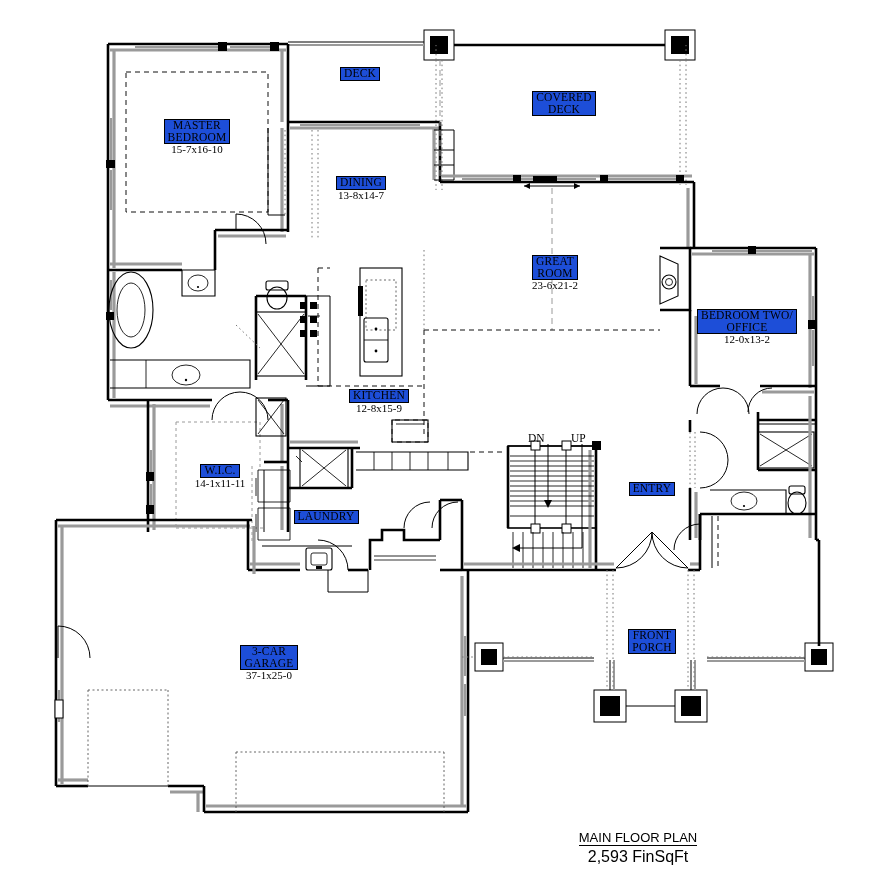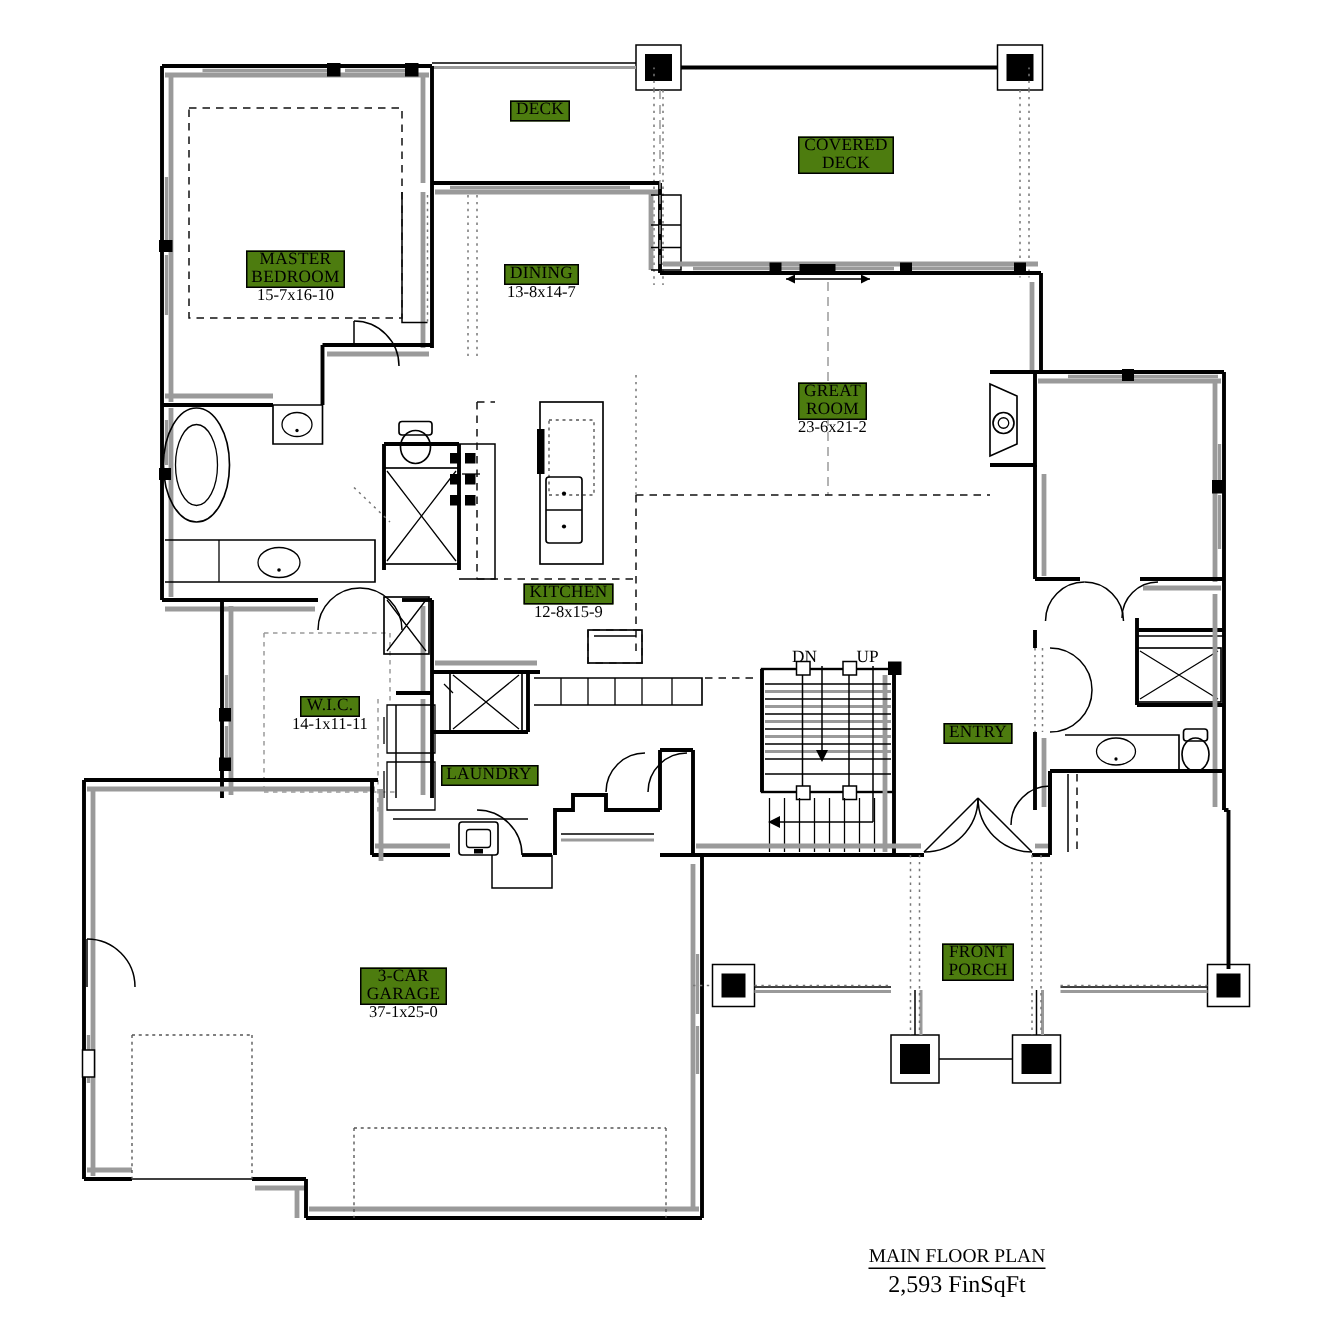--- a/index.html
+++ b/index.html
@@ -5,30 +5,30 @@
 <style>
   html,body{margin:0;padding:0;background:#ffffff;}
   body{width:880px;height:879px;overflow:hidden;
        font-family:"Liberation Serif", serif;}
   #plan-root{position:relative;width:880px;height:879px;background:#fff;}
   svg#floorplan{position:absolute;left:0;top:0;width:880px;height:879px;}
 
   
   .room-label{position:absolute;text-align:center;line-height:1.02;
               color:#000;font-family:"Liberation Serif", serif;}
-  .room-label .nm{display:inline-block;border:1px solid #000;background:#4d7c0f;
+  .room-label .nm{display:inline-block;border:1px solid #000;background:#1d4ed8;
                   padding:0px 3px;font-size:11.5px;letter-spacing:.2px;
                   white-space:nowrap;}
   .room-label .nm.two{white-space:normal;}
   .room-label .dim{display:block;font-size:11px;margin-top:0px;
                    white-space:nowrap;}
   .stair-tag{position:absolute;font-size:11.5px;color:#000;
              font-family:"Liberation Serif", serif;}
   #plan-title{position:absolute;text-align:center;color:#000;
-              font-family:Liberation Serif, serif;}
+              font-family:Liberation Sans, sans-serif;}
   #plan-title .t1{font-size:13px;border-bottom:1.2px solid #000;
                   display:inline-block;padding-bottom:0px;}
   #plan-title .t2{font-size:16px;display:block;margin-top:2px;}
 </style>
 </head>
 <body>
 
 <div id="plan-root">
 
 <svg id="floorplan" viewBox="0 0 880 879">
@@ -507,21 +507,21 @@
   <path class="dotted" d="M 503 657 L 594 657"></path>
   <path class="dotted" d="M 707 657 L 805 657"></path>
   <path class="wall" d="M 819 540 L 819 646"></path>
 
   <path class="wall" d="M 816 540 L 819 540"></path>
 
   <path class="dotted" d="M 436 60 L 436 45"></path>
   <path class="dotted" d="M 686 60 L 686 45"></path>
 </svg>
 
-<div class="room-label" style="left:160px;top:119px;width:74px;margin-top:48px;">
+<div class="room-label" style="left:160px;top:119px;width:74px;">
   <span class="nm two">MASTER<br>BEDROOM</span>
   <span class="dim">15-7x16-10</span>
 </div>
 
 <div class="room-label" style="left:336px;top:64px;width:48px;">
   <span class="nm">DECK</span>
 </div>
 
 <div class="room-label" style="left:331px;top:173px;width:60px;">
   <span class="nm">DINING</span>
@@ -530,20 +530,24 @@
 
 <div class="room-label" style="left:527px;top:91px;width:74px;text-align:center;">
   <span class="nm two">COVERED<br>DECK</span>
 </div>
 
 <div class="room-label" style="left:525px;top:255px;width:60px;">
   <span class="nm two">GREAT<br>ROOM</span>
   <span class="dim">23-6x21-2</span>
 </div>
 
+<div class="room-label" style="left:695px;top:309px;width:104px;">
+  <span class="nm two">BEDROOM TWO/<br>OFFICE</span>
+  <span class="dim">12-0x13-2</span>
+</div>
 
 <div class="room-label" style="left:347px;top:386px;width:64px;">
   <span class="nm">KITCHEN</span>
   <span class="dim">12-8x15-9</span>
 </div>
 
 <div class="room-label" style="left:192px;top:437px;width:56px;margin-top:24px;">
   <span class="nm">W.I.C.</span>
   <span class="dim">14-1x11-11</span>
 </div>

